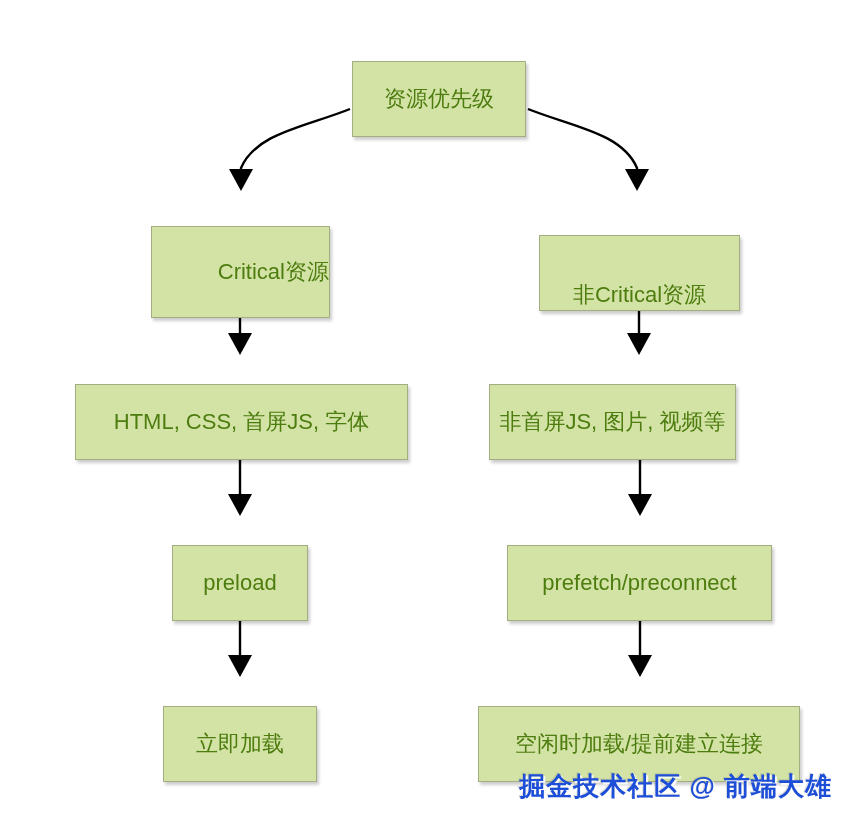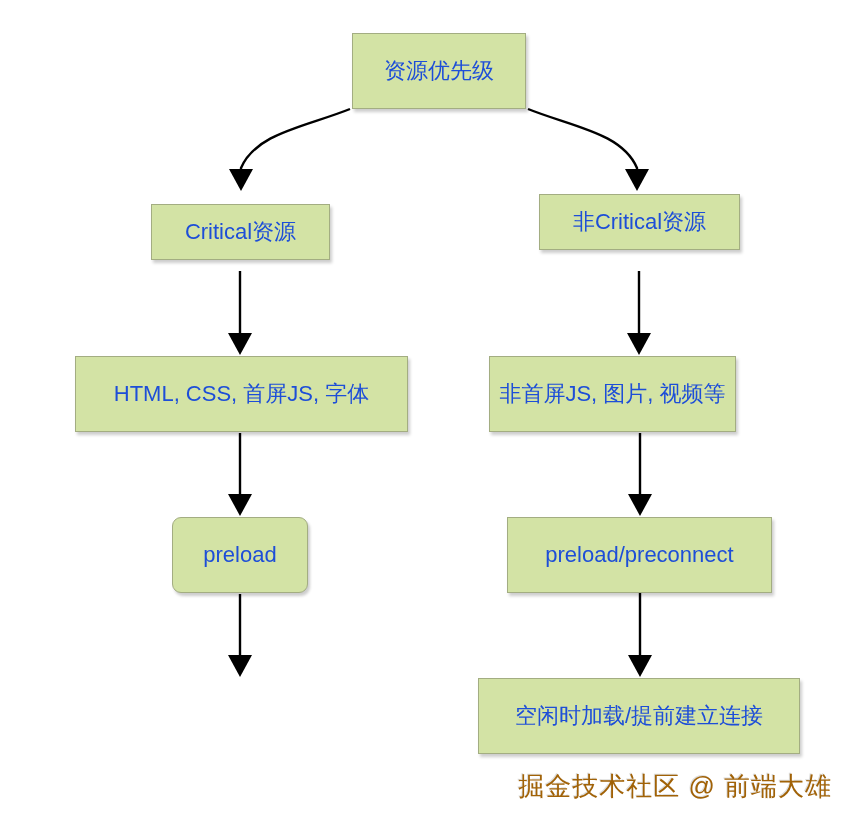--- a/index.html
+++ b/index.html
@@ -21,43 +21,44 @@
   }
   .node {
     position: absolute;
     background: #d3e3a5;
     border: 1px solid #a3ad82;
     box-shadow: 2px 3px 3px rgba(0,0,0,0.20);
     display: flex;
     align-items: center;
     justify-content: center;
     font-size: 22px;
-    color: #1d4ed8;
+    color: #4d7c0f;
     text-align: center;
     white-space: nowrap;
     box-sizing: border-box;
+    margin-top: 28px;
   }
   
   .n-root            { left: 352px; top: 33px;  width: 174px; height: 76px; }
-  .n-critical        { left: 151px; top: 204px; width: 179px; height: 56px; }
-  .n-noncritical     { left: 539px; top: 194px; width: 201px; height: 56px; }
+  .n-critical        { left: 151px; top: 198px; width: 179px; height: 92px; justify-content: flex-end; }
+  .n-noncritical     { left: 539px; top: 207px; width: 201px; height: 76px; align-items: flex-end; }
   .n-critical-res    { left: 75px;  top: 356px; width: 333px; height: 76px; text-align: right; }
   .n-noncritical-res { left: 489px; top: 356px; width: 247px; height: 76px; }
-  .n-preload         { left: 172px; top: 517px; width: 136px; height: 76px; border-radius: 9px; }
+  .n-preload         { left: 172px; top: 517px; width: 136px; height: 76px; }
   .n-prefetch        { left: 507px; top: 517px; width: 265px; height: 76px; }
   .n-immediate       { left: 163px; top: 678px; width: 154px; height: 76px; }
   .n-idle            { left: 478px; top: 678px; width: 322px; height: 76px; }
 
   .watermark {
     position: absolute;
     right: 20px;
     bottom: 14px;
     font-size: 26px;
-    font-weight: normal;
-    color: #a16207;
+    font-weight: bold;
+    color: #1d4ed8;
     text-shadow: 2px 2px 1px rgba(255,255,255,0.95), -1px -1px 0 rgba(120,118,114,0.25);
     letter-spacing: 1px;
     white-space: nowrap;
   }
 </style>
 </head>
 <body>
 
 <div class="canvas">
 
@@ -110,23 +111,26 @@
 
   <div class="node n-noncritical-res">
     <span>非首屏JS, 图片, 视频等</span>
   </div>
 
   <div class="node n-preload">
     <span>preload</span>
   </div>
 
   <div class="node n-prefetch">
-    <span>preload/preconnect</span>
+    <span>prefetch/preconnect</span>
   </div>
 
+  <div class="node n-immediate">
+    <span>立即加载</span>
+  </div>
 
   <div class="node n-idle">
     <span>空闲时加载/提前建立连接</span>
   </div>
 
   <div class="watermark">掘金技术社区 @ 前端大雄</div>
 
 </div>
 
 </body></html>

